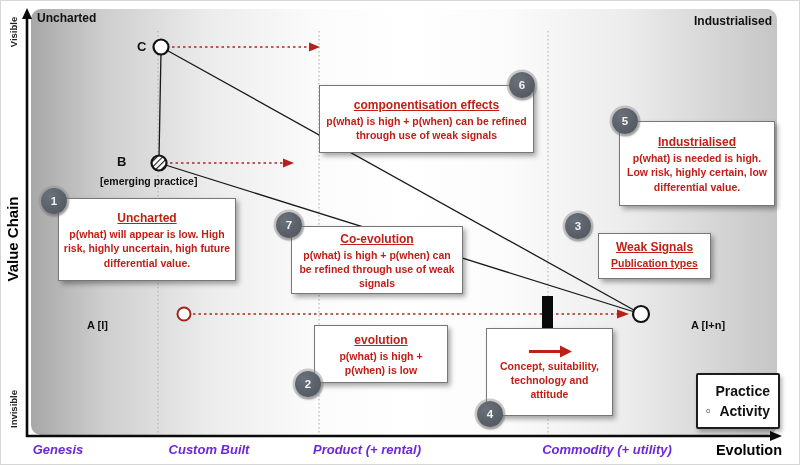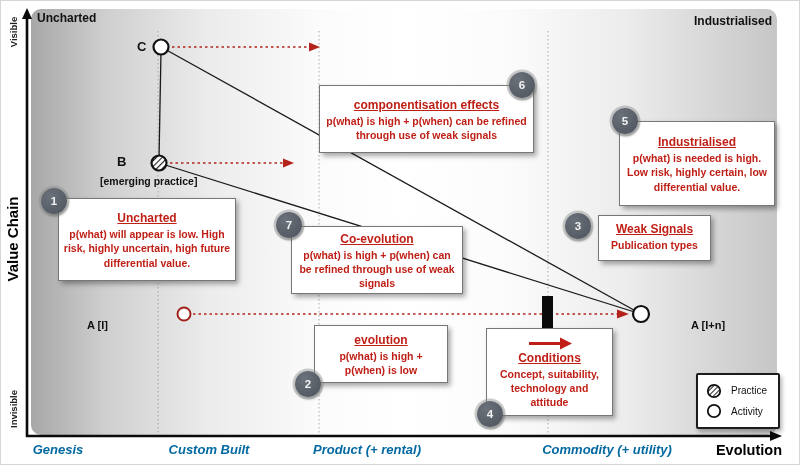--- a/index.html
+++ b/index.html
@@ -15,21 +15,21 @@
     border-radius:10px;
     background:linear-gradient(90deg,#a7a7a7 0%, #cfcfcf 10%, #ececec 24%,
                #fbfbfb 38%, #ffffff 50%, #fbfbfb 64%, #ececec 80%, #c6c6c6 100%);
   }
   svg.layer { position:absolute; left:0; top:0; z-index:2; }
   .frame-label { position:absolute; z-index:3; font-weight:bold; font-size:12px; color:#111; }
   .vert { transform-origin:center center; transform:translate(-50%,-50%) rotate(-90deg); white-space:nowrap; position:absolute; z-index:3; }
   .axis-end-label { font-size:9.5px; font-weight:bold; color:#222; }
   .value-chain { font-size:15px; font-weight:bold; color:#000; }
   .stage-label { position:absolute; z-index:3; top:441px; transform:translateX(-50%);
-    font-style:italic; font-weight:bold; font-size:13px; color:#0369a1; white-space:nowrap; }
+    font-style:italic; font-weight:bold; font-size:13px; color:#6d28d9; white-space:nowrap; }
   .evolution-label { position:absolute; z-index:3; top:441px; right:17px;
     font-weight:bold; font-size:14.5px; color:#000; }
   .pt-label { position:absolute; z-index:3; font-weight:bold; color:#111; white-space:nowrap; }
 
   .ann-box {
     position:absolute; z-index:4; background:#fff;
     border:1.5px solid #777; box-shadow:2.5px 3px 5px rgba(0,0,0,.35);
     text-align:center; color:#bf1f16; padding:6px 4px 4px;
     display:flex; flex-direction:column; justify-content:center;
   }
@@ -42,21 +42,21 @@
     display:flex; align-items:center; justify-content:center;
     box-shadow:0 0 0 2.5px rgba(140,140,140,.45), 1px 2px 3px rgba(0,0,0,.35);
   }
   #legend-box {
     position:absolute; z-index:4; left:695px; top:372px; width:84px; height:56px;
     background:#fff; border:2px solid #1c1c1c; border-radius:2px;
     box-shadow:2px 3px 4px rgba(0,0,0,.3);
     display:flex; flex-direction:column; justify-content:space-evenly; padding:3px 8px;
   }
   .legend-row { display:flex; align-items:center; gap:9px; }
-  .legend-row span { font-size:10px; font-weight:normal; color:#111; }
+  .legend-row span { font-size:14px; font-weight:bold; color:#111; }
   #conditions-arrow { align-self:center; margin-bottom:1px; }
 </style>
 </head>
 <body>
 
 <div id="stage">
 
   <div id="plot-area"></div>
 
   <svg class="layer" width="800" height="465" viewBox="0 0 800 465">
@@ -117,31 +117,30 @@
   <div class="ann-box" style="left:57px; top:197px; width:178px; height:83px;">
     <div class="ann-title">Uncharted</div>
     <div class="ann-body">p(what) will appear is low. High risk, highly uncertain, high future differential value.</div>
   </div>
 
   <div class="ann-box" style="left:313px; top:324px; width:134px; height:58px;">
     <div class="ann-title">evolution</div>
     <div class="ann-body">p(what) is high + p(when) is low</div>
   </div>
 
-  <div class="ann-box" style="left:597px; top:214px; width:113px; height:46px; padding-top:3px;">
+  <div class="ann-box" style="left:597px; top:232px; width:113px; height:46px; padding-top:3px;text-decoration:underline;">
     <div class="ann-title">Weak Signals</div>
     <div class="ann-body">Publication types</div>
   </div>
 
   <div class="ann-box" style="left:485px; top:327px; width:127px; height:88px;">
     <svg id="conditions-arrow" width="46" height="13" viewBox="0 0 46 13">
       <line x1="2" y1="6.5" x2="34" y2="6.5" stroke="#bf1f16" stroke-width="3"></line>
       <polygon points="33,0.5 45,6.5 33,12.5" fill="#bf1f16"></polygon>
     </svg>
-    <div class="ann-title">Conditions</div>
     <div class="ann-body">Concept, suitability, technology and attitude</div>
   </div>
 
   <div class="ann-box" style="left:618px; top:120px; width:156px; height:85px;">
     <div class="ann-title">Industrialised</div>
     <div class="ann-body">p(what) is needed is high. Low risk, highly certain, low differential value.</div>
   </div>
 
   <div class="ann-box" style="left:318px; top:84px; width:215px; height:68px;">
     <div class="ann-title">componentisation effects</div>

